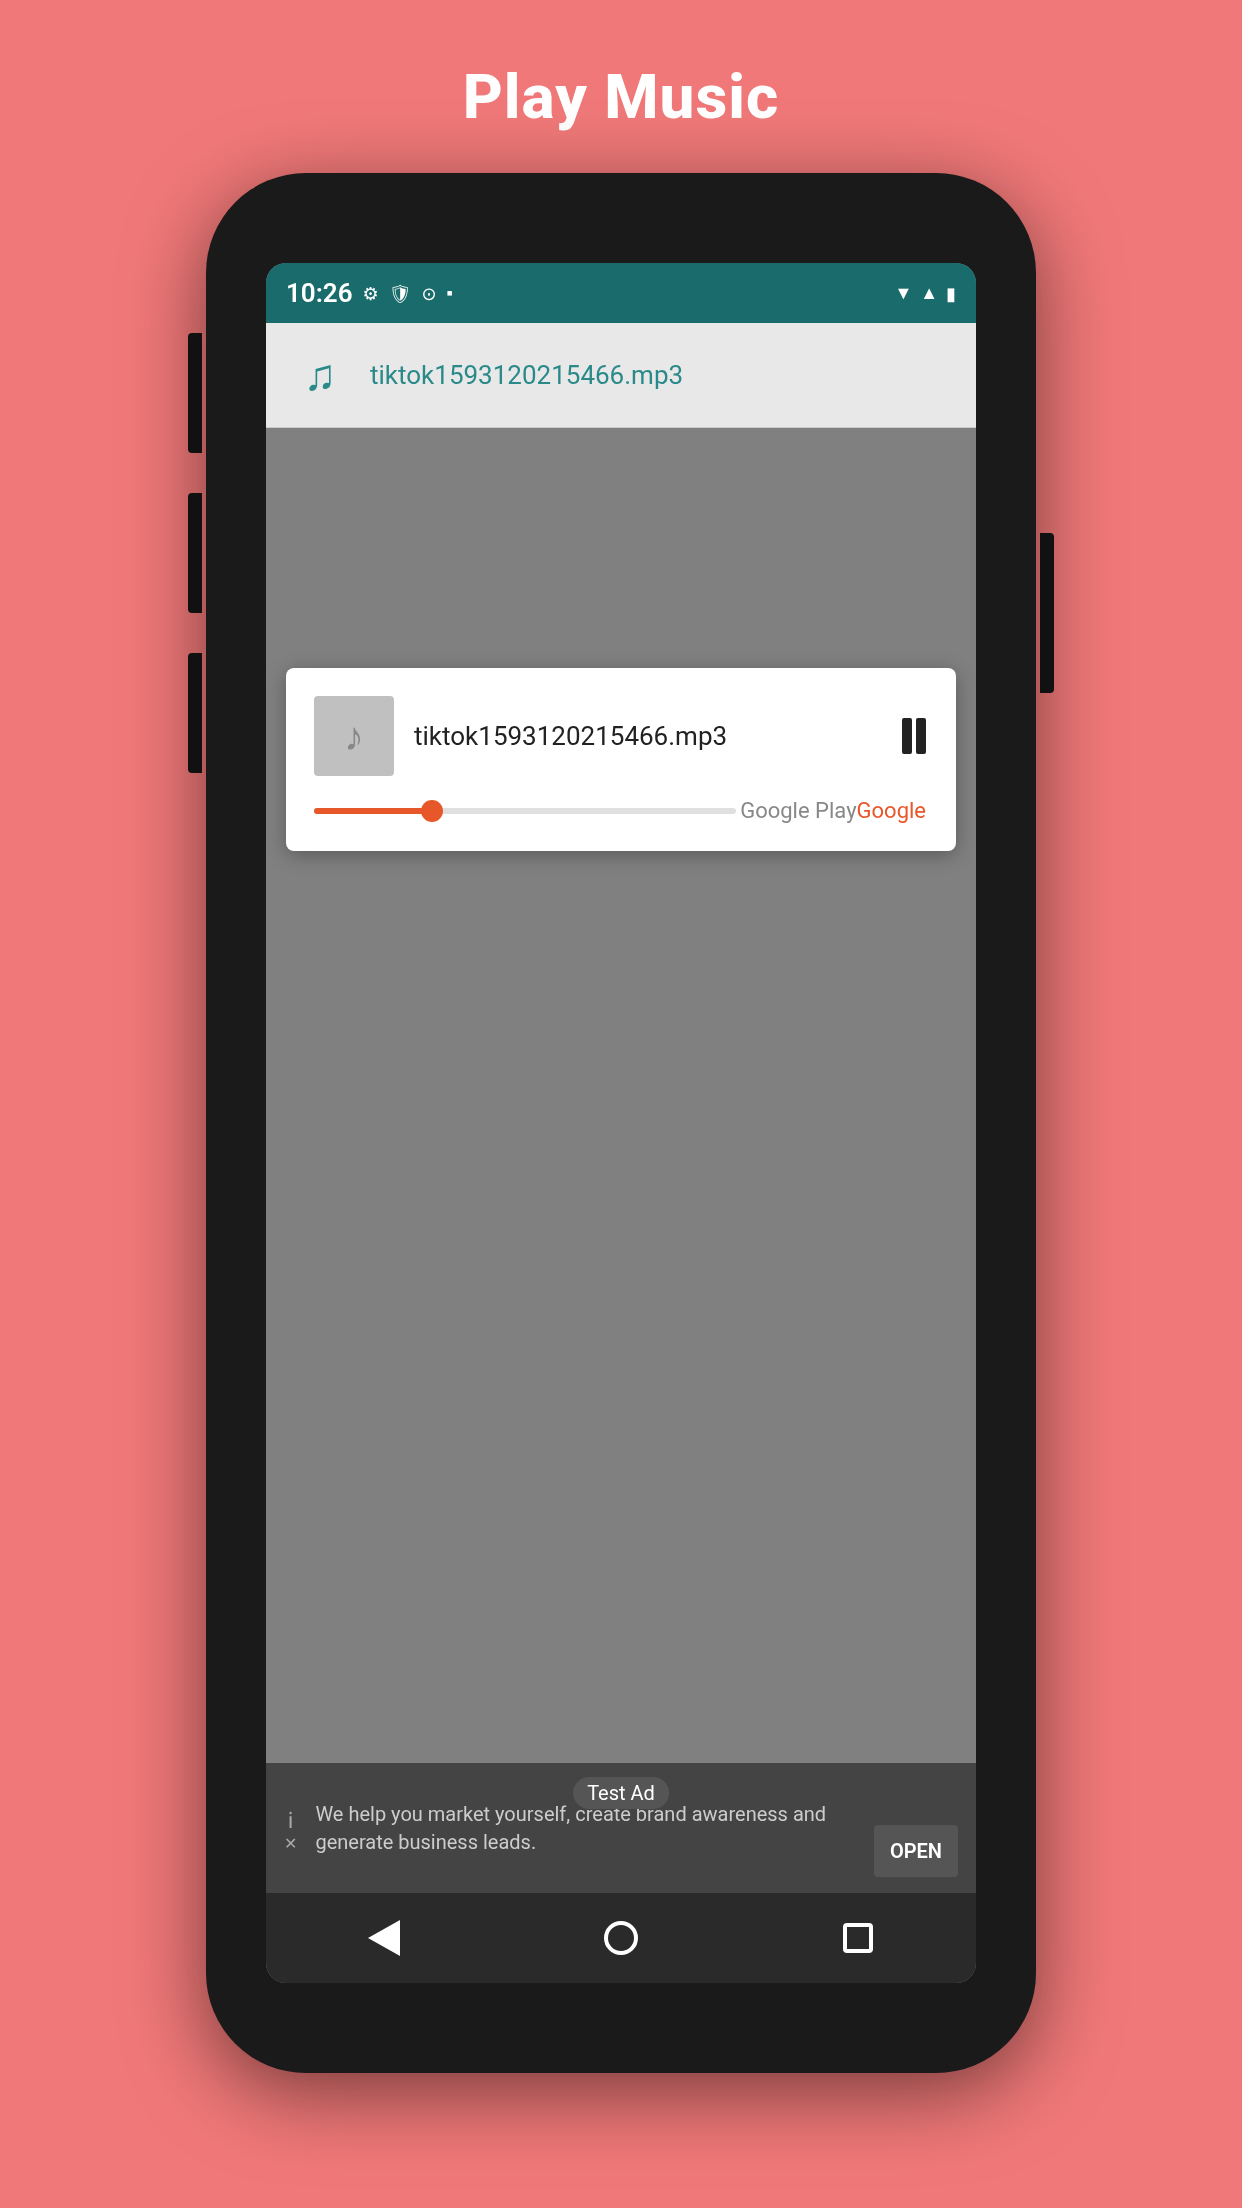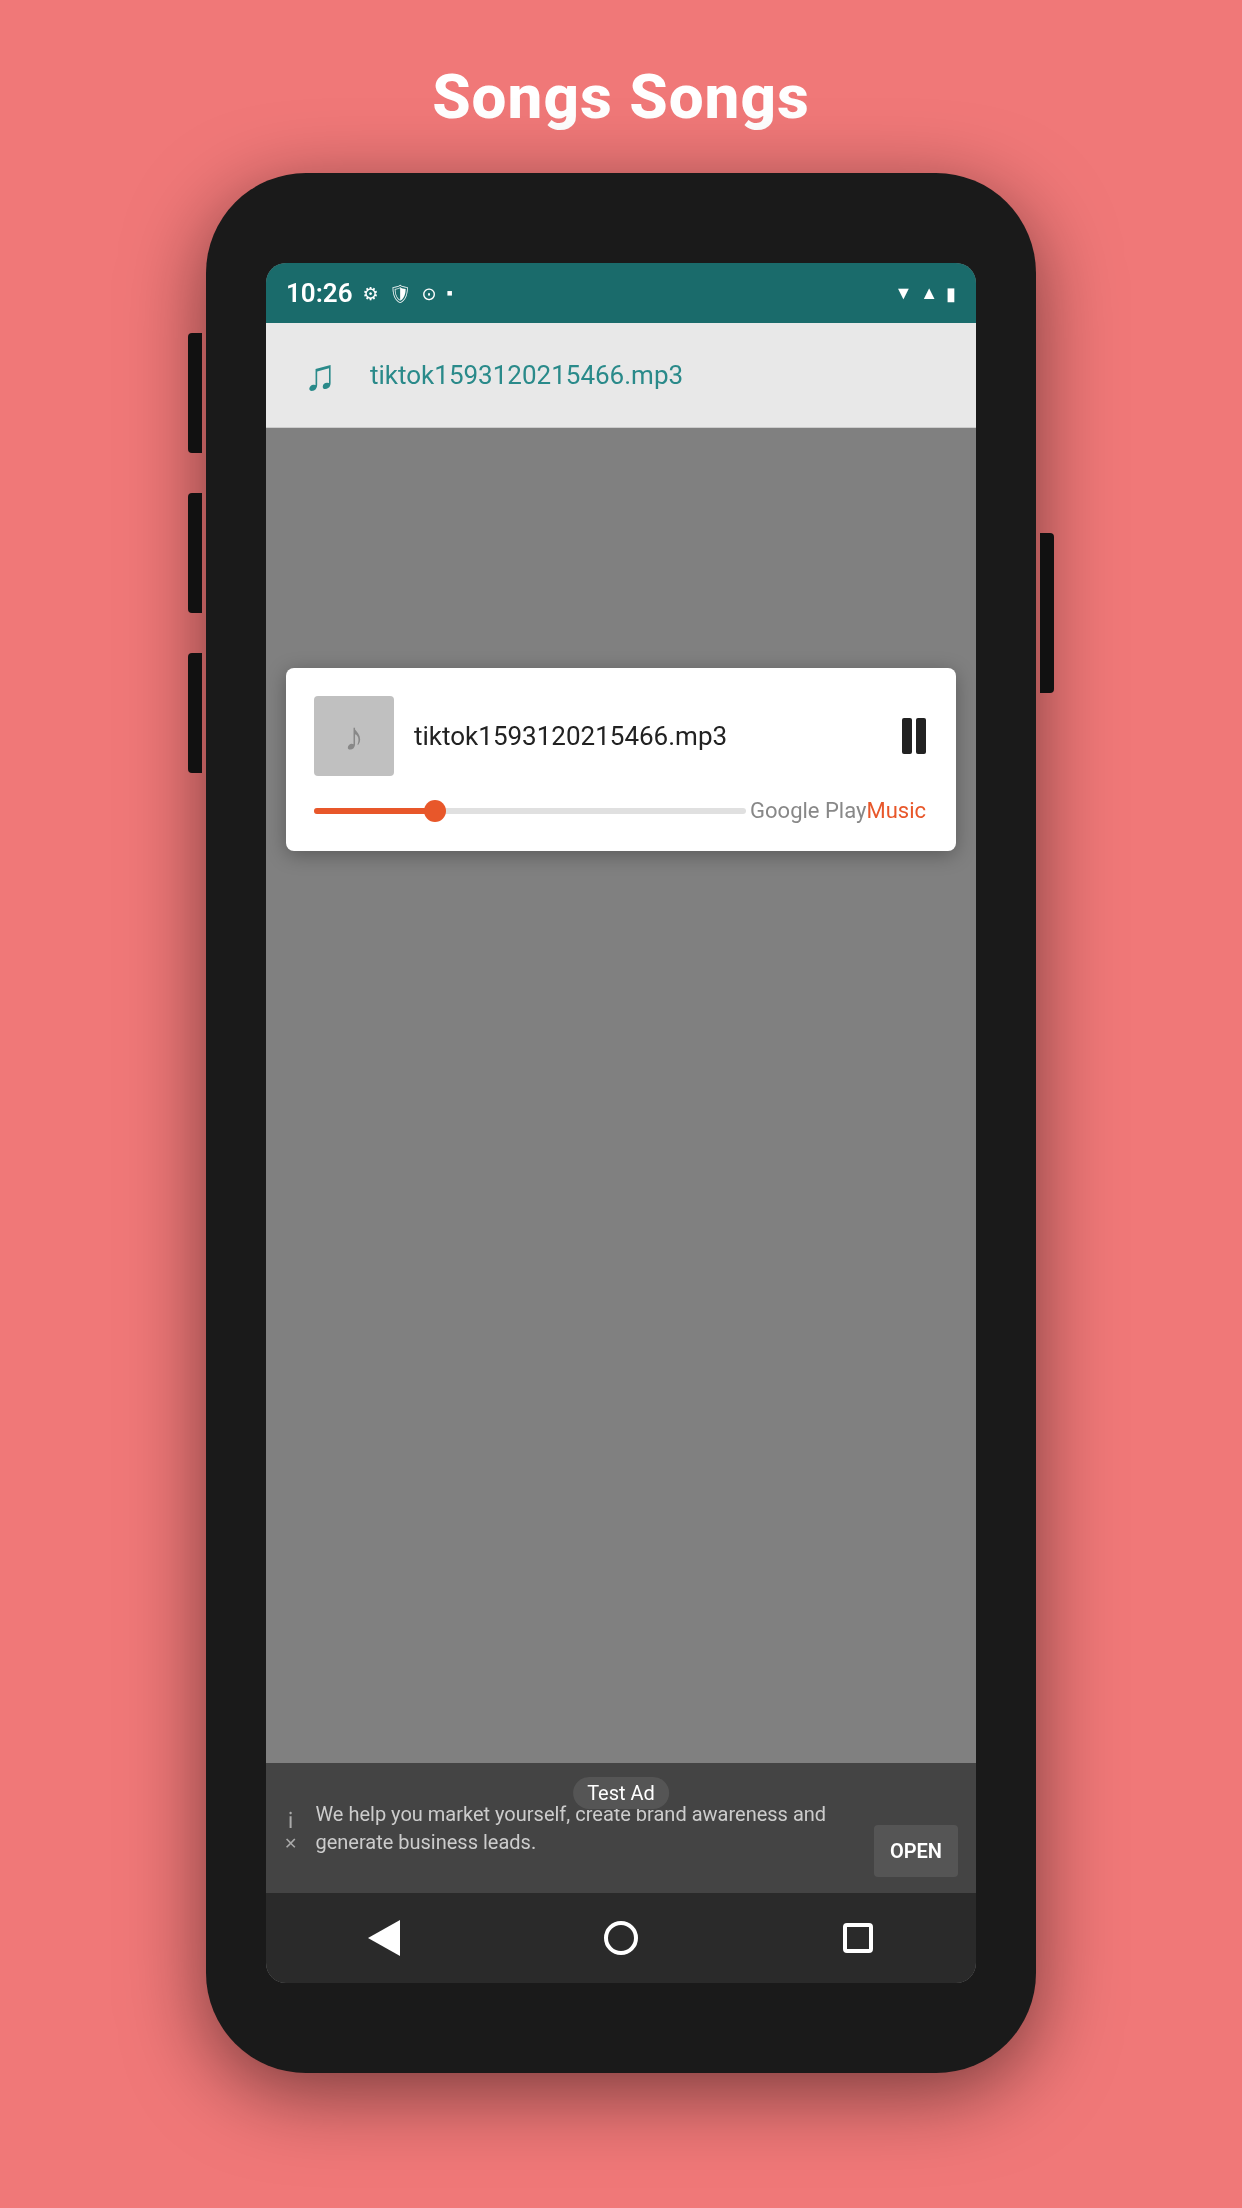--- a/index.html
+++ b/index.html
@@ -381,21 +381,21 @@
     .nav-recent {
       width: 30px;
       height: 30px;
       border: 4px solid white;
       border-radius: 4px;
     }
   </style>
 </head>
 <body>
 
-<h1 class="page-title">Songs Songs</h1>
+<h1 class="page-title">Play Music</h1>
 
 <div class="phone-shell">
   <div class="phone-screen">
 
     <div class="status-bar">
       <div class="status-left">
         <span class="status-time">10:26</span>
         <div class="status-icons-left">
           <span class="status-icon">⚙</span>
           <span class="status-icon">🛡</span>
@@ -435,21 +435,21 @@
         </div>
         <div class="player-bottom">
           <div class="progress-bar-container">
             <div class="progress-track">
               <div class="progress-fill"></div>
               <div class="progress-thumb"></div>
             </div>
           </div>
           <div class="player-source">
             <span class="source-text-google">Google Play </span>
-            <span class="source-text-music">Music</span>
+            <span class="source-text-music">Google</span>
           </div>
         </div>
       </div>
 
     </div>
 
     <div class="ad-bar">
       <div class="ad-info-icon">
         <span>ℹ</span>
         <span style="font-size:16px;">✕</span>

